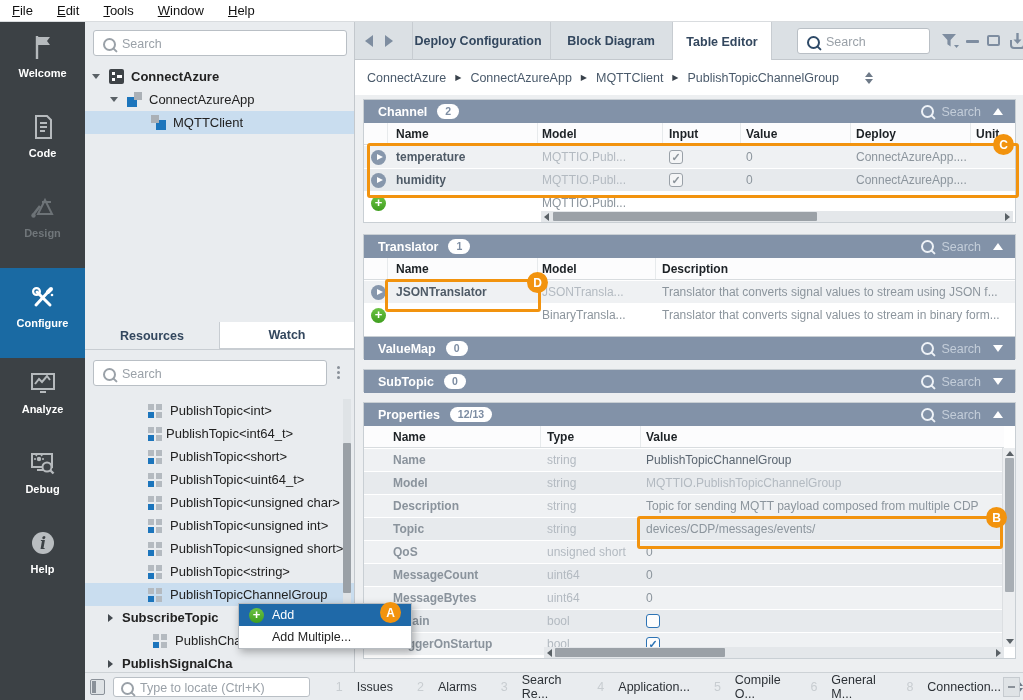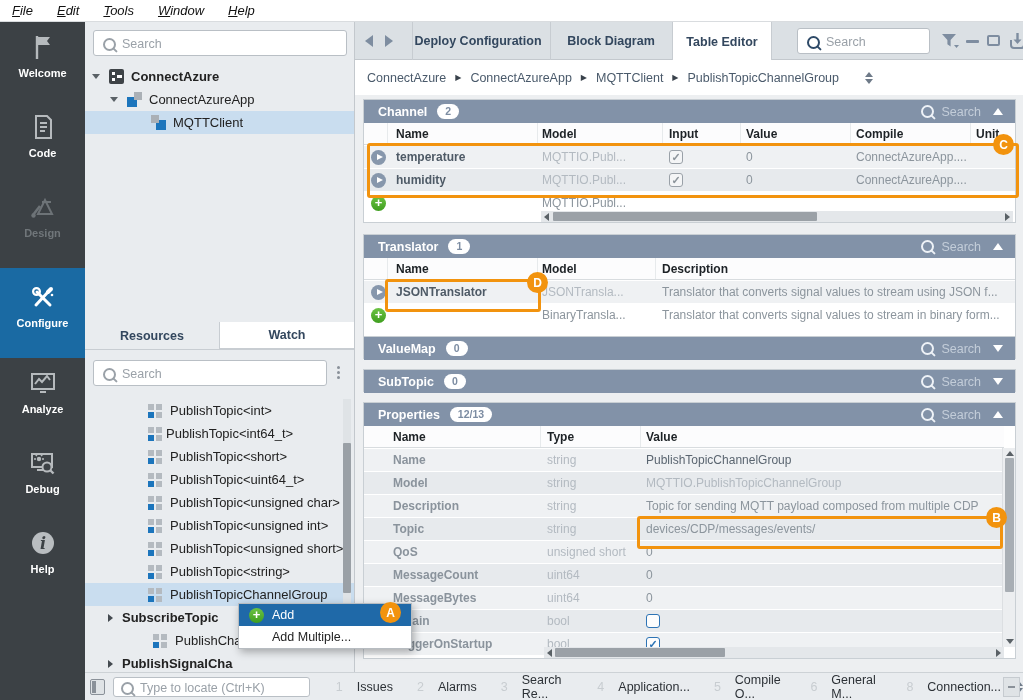--- a/index.html
+++ b/index.html
@@ -1,21 +1,21 @@
 <!DOCTYPE html>
 <html><head>
 <meta charset="utf-8">
 <style>
   html,body{margin:0;padding:0;background:#f2f3f4;}
   #root{position:relative;width:1023px;height:700px;background:#edeff1;font-family:"Liberation Sans",sans-serif;font-size:12px;color:#222;overflow:hidden;}
   .abs{position:absolute;}
 
   
   .menubar{position:absolute;left:0;top:0;width:1023px;height:22px;background:#fff;border-bottom:1px solid #d9dcdf;display:flex;align-items:center;gap:24px;padding-left:12px;box-sizing:border-box;font-size:13px;color:#111;}
-  .menubar .mi{cursor:default;font-style:italic;}
+  .menubar .mi{cursor:default;}
   .menubar u{text-decoration:underline;}
 
   
   .actbar{position:absolute;left:0;top:22px;width:85px;height:678px;background:#3c4145;}
   .act-item{position:absolute;left:0;width:85px;height:64px;text-align:center;}
   .act-item svg{display:block;margin:0 auto;}
   .act-label{margin-top:5px;font-size:11px;font-weight:bold;color:#fff;}
   .act-item.disabled .act-label{color:#70767a;}
   .act-item.active{background:#1a6aa3;height:90px;padding-top:14px;box-sizing:border-box;}
 
@@ -444,21 +444,21 @@
             <span>Search</span>
           </span>
         <span class="sec-caret up"></span>
       </div>
       <div class="t-head">
         <div class="hc c-play"></div>
         <div class="hc c-name">Name</div>
         <div class="hc c-model">Model</div>
         <div class="hc c-input">Input</div>
         <div class="hc c-value">Value</div>
-        <div class="hc c-routing">Compile</div>
+        <div class="hc c-routing">Deploy</div>
         <div class="hc c-unit">Unit</div>
       </div>
       <div class="trow r0">
         <div class="cell c-play">
             <span class="play"></span>
           </div>
         <div class="cell c-name nm">temperature</div>
         <div class="cell c-model v-light">MQTTIO.Publ...</div>
         <div class="cell c-input">
             <span class="cb cb-gray">✓</span>

